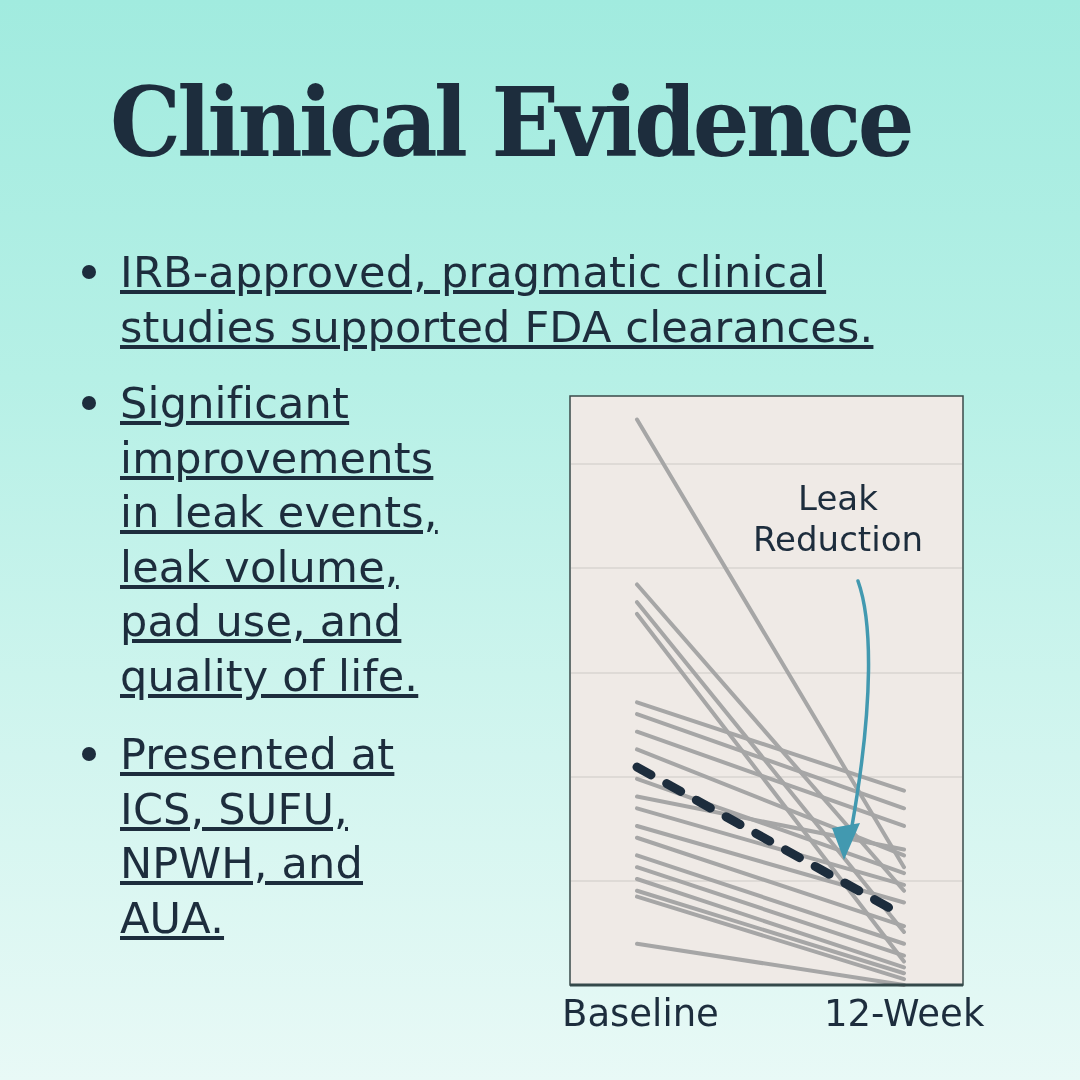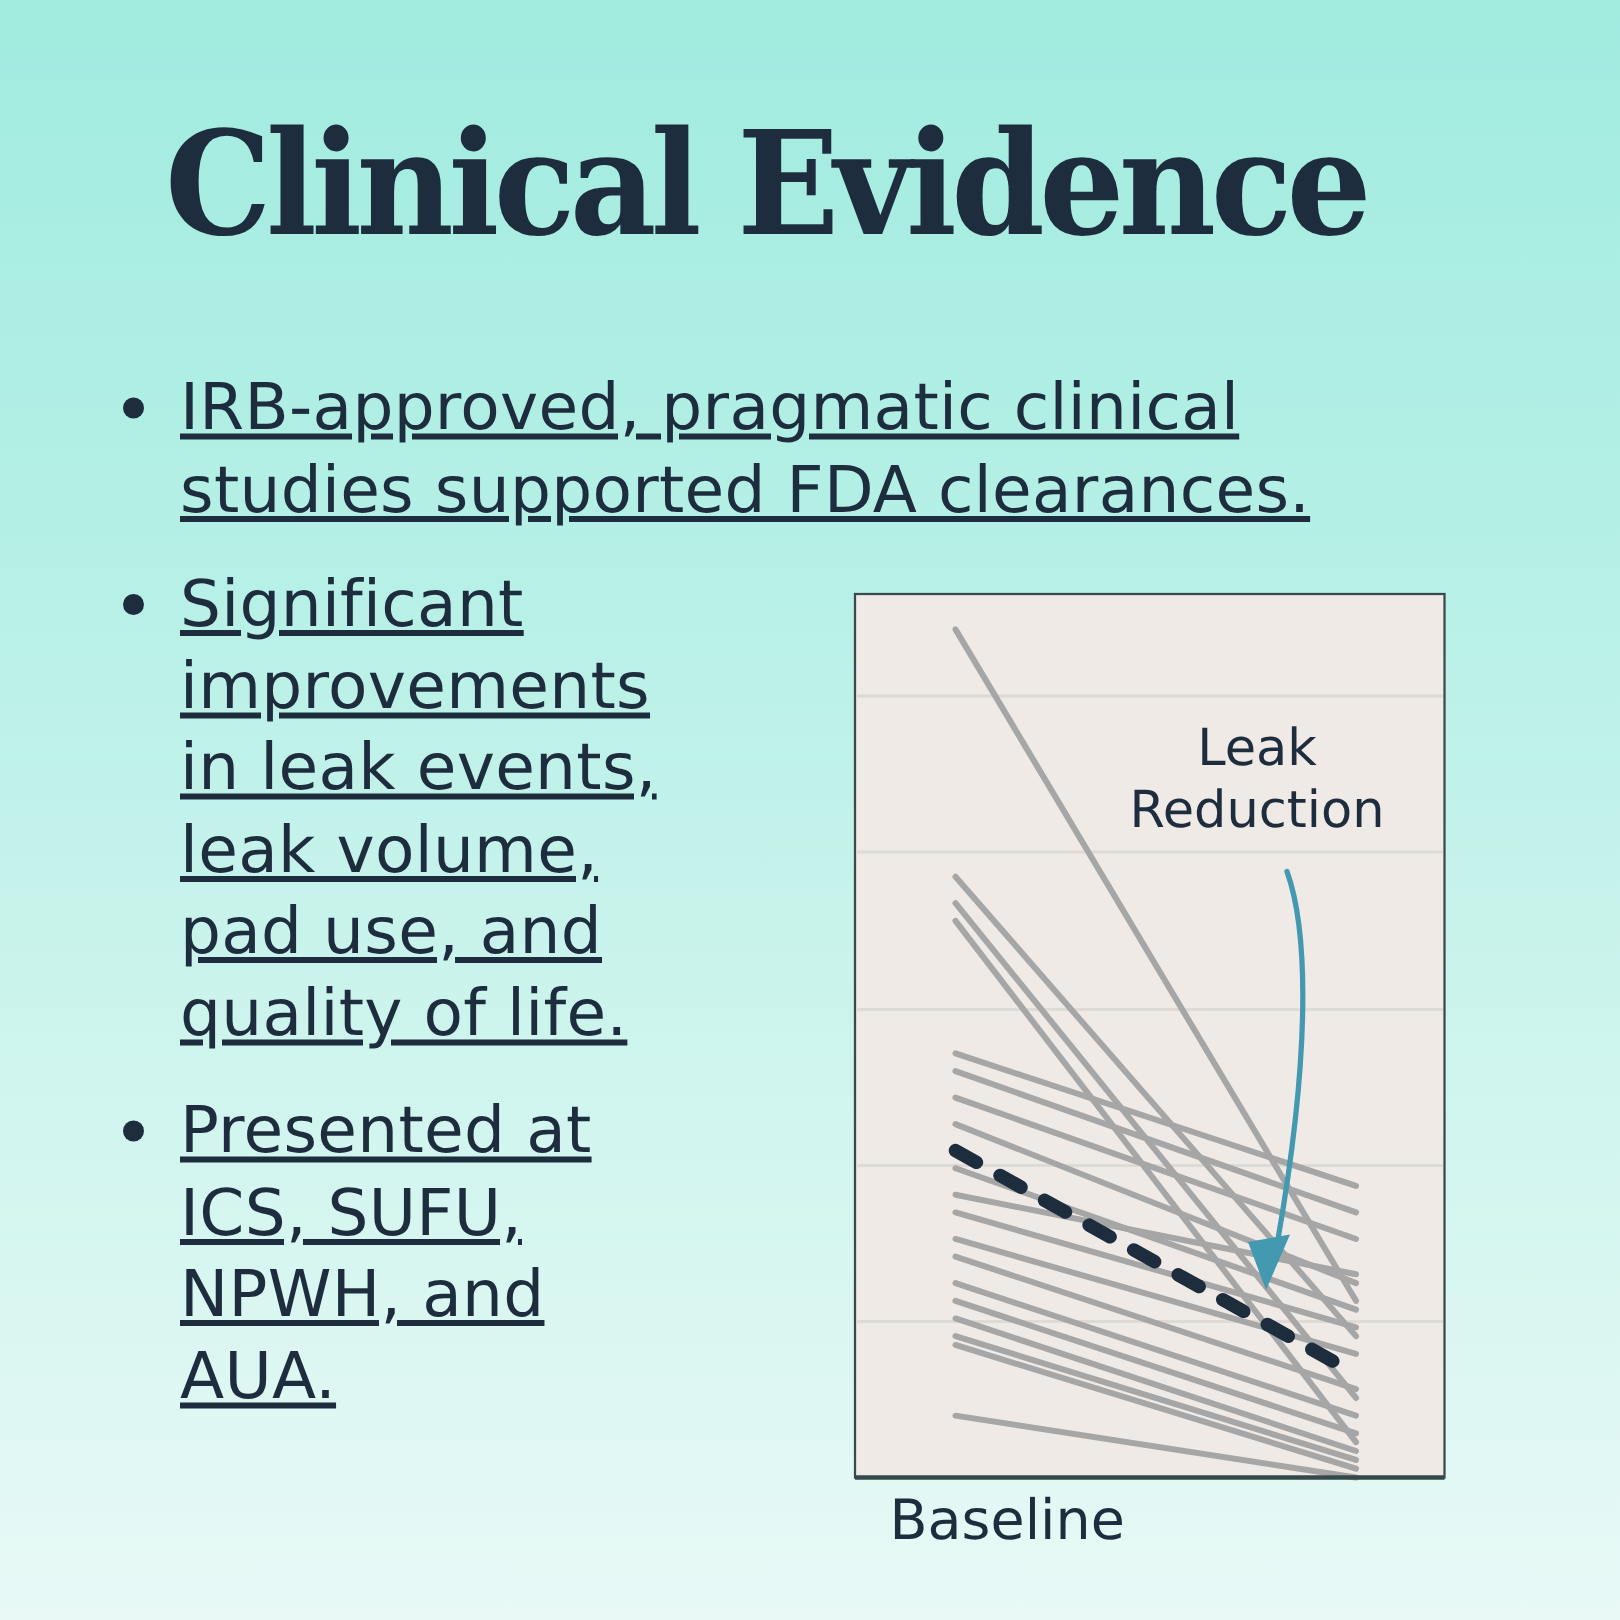--- a/index.html
+++ b/index.html
@@ -22,21 +22,21 @@
   }
   .bullet .dot {
     position:absolute; left:2px; width:14px; height:14px; border-radius:50%;
     background:#1d2d3d; top:20px;
   }
   .bullet .txt { position:absolute; left:40px; top:0; white-space:pre-line;text-decoration:underline; }
   #b1 { top:245px; width:900px; }
   #b2 { top:376px; width:420px; }
   #b3 { top:727px; width:420px; }
   .chart-wrap { position:absolute; left:0; top:0; width:1080px; height:1080px;text-align:right; }
-  .xlabel { position:absolute; top:992px; font-size:37px; color:#1d2d3d;margin-left:31px; }
+  .xlabel { position:absolute; top:992px; font-size:37px; color:#1d2d3d; }
 </style>
 </head>
 <body>
 
 <h1 class="title">Clinical Evidence</h1>
 
 <div class="bullet" id="b1">
   <span class="dot"></span>
   <span class="txt">IRB-approved, pragmatic clinical
 studies supported FDA clearances.</span>
@@ -94,13 +94,14 @@
       </g>
     <line x1="570" y1="985" x2="963" y2="985" stroke="#34494a" stroke-width="3"></line>
     <g>
       <path d="M858,581 C872,620 874,700 852,826" fill="none" stroke="#4299b0" stroke-width="3.5" stroke-linecap="round"></path>
       <polygon points="832,828 860,823 844,860" fill="#4299b0"></polygon>
     </g>
     <text x="838" y="510" text-anchor="middle" font-size="34" fill="#1d2d3d" font-family="DejaVu Sans, sans-serif">Leak</text>
     <text x="838" y="551" text-anchor="middle" font-size="34" fill="#1d2d3d" font-family="DejaVu Sans, sans-serif">Reduction</text>
   </svg>
   <div class="xlabel" style="left:562px;">Baseline</div>
+  <div class="xlabel" style="left:824px;">12-Week</div>
 </div>
 
 </body></html>

